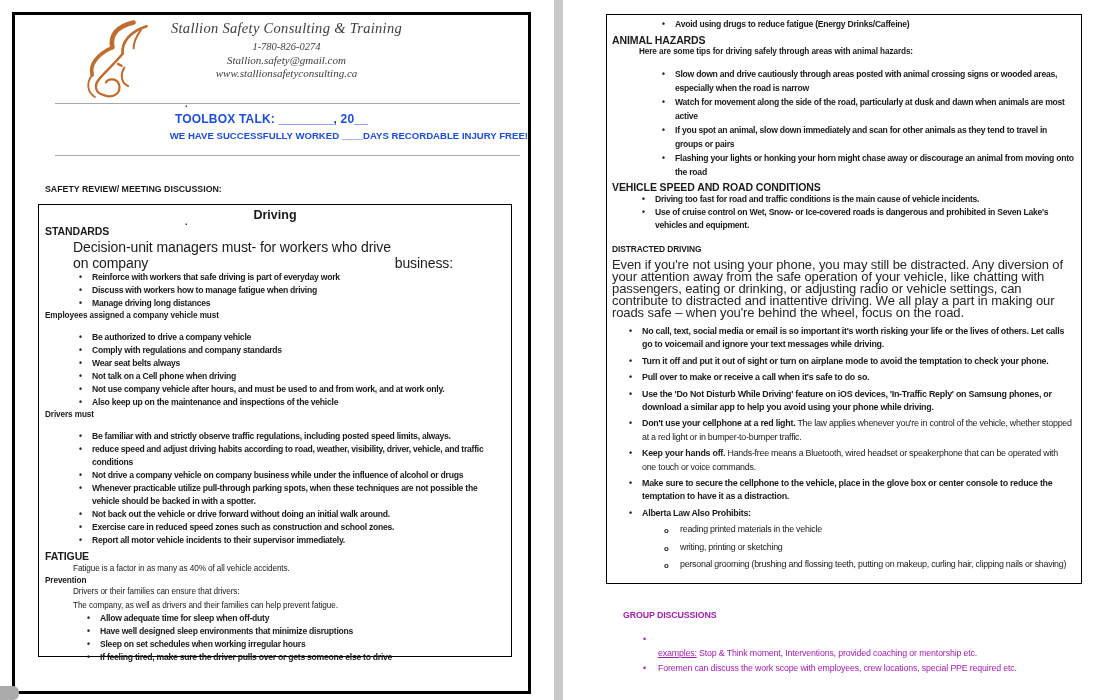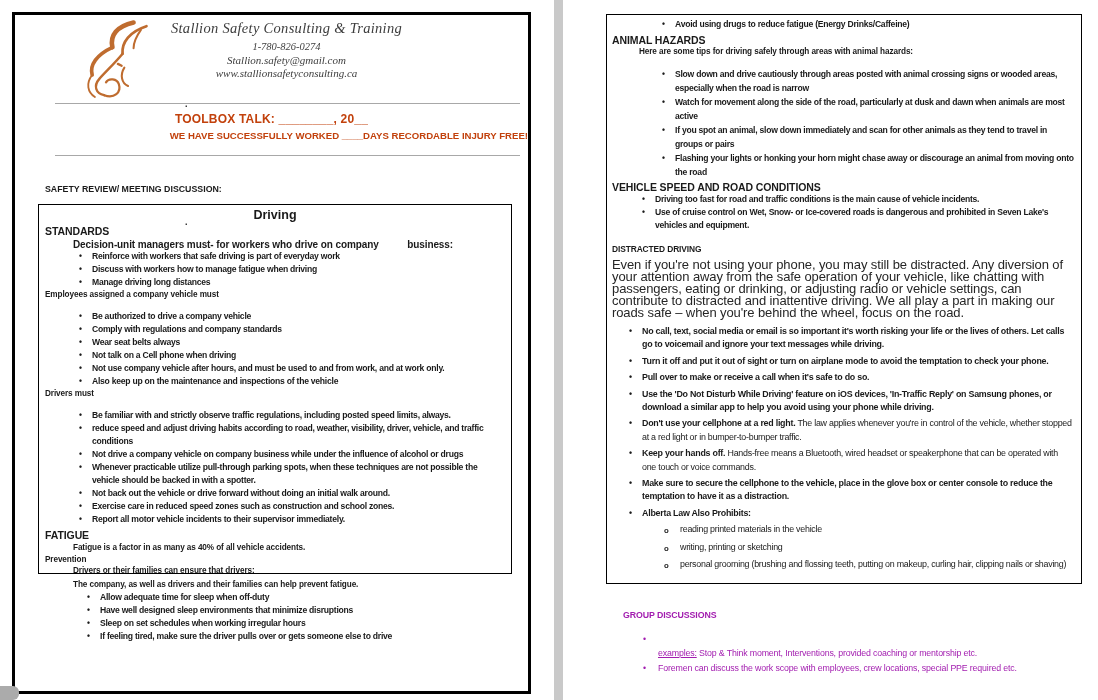--- a/index.html
+++ b/index.html
@@ -15,36 +15,36 @@
   .hdr{position:relative;height:80px;}
   .logo{position:absolute;left:46px;top:2px;width:112px;height:92px;}
   .hdr-text{position:absolute;left:120px;right:90px;top:5px;text-align:center;
             font-family:Liberation Serif, serif;font-style:italic;color:#3d3d3d;}
   .co{font-size:14.5px;margin-bottom:4px;letter-spacing:.3px;}
   .ph{font-size:10.5px;margin-bottom:2px;}
   .em,.wb{font-size:11px;margin-bottom:1px;}
   .rule{height:1px;background:#a8a8a8;margin-left:40px;margin-right:8px;}
   .r1{margin-top:8px;}
   .r2{margin-top:14px;}
-  .toolbox{text-align:center;margin-top:8px;font-weight:bold;color:#c2410c;}
+  .toolbox{text-align:center;margin-top:8px;font-weight:bold;color:#1d4ed8;}
   .tb-title{font-size:12px;margin-bottom:4px;letter-spacing:.2px;}
   .tb-line{font-size:9.6px;margin-bottom:4px;text-align:right;}
   .sr{margin:28px 0 0 30px;font-size:8.8px;font-weight:bold;}
   .dot{position:absolute;font-size:9px;font-weight:bold;}
   .d1{left:170px;top:84px;}
   .d2{left:170px;top:202px;}
-  .box1{margin:10px 0 0 23px;width:474px;height:370px;border:1.5px solid #000;
+  .box1{margin:10px 0 0 23px;width:474px;height:453px;border:1.5px solid #000;
         box-sizing:border-box;padding:2px 6px;}
   .b1-title{text-align:center;font-size:12.5px;font-weight:bold;margin-top:1px;}
   .h1{font-size:10.5px;font-weight:bold;margin-top:3px;letter-spacing:-.1px;}
-  .intro{display:flex;font-size:10px;font-weight:bold;margin-top:2px;letter-spacing:-.1px;}
+  .intro{display:flex;font-size:14px;font-weight:normal;margin-top:2px;letter-spacing:-.1px;align-items:flex-end;}
   .intro .sp2{margin-left:auto;margin-right:52px;}
   .intro .sp1{margin-left:28px;}
   .sh{font-size:8.2px;font-weight:bold;margin-top:1px;letter-spacing:-.1px;}
-  .fact{font-size:8.2px;font-weight:bold;margin-left:28px;margin-top:1px;letter-spacing:-.1px;line-height:12.3px;}
+  .fact{font-size:8.2px;font-weight:normal;margin-left:28px;margin-top:1px;letter-spacing:-.1px;line-height:12.3px;}
 
   
   .li{display:flex;align-items:flex-start;}
   .mk{flex:none;width:13px;}
   .tx{flex:1;padding-right:2px;}
   .blist{font-size:8.6px;line-height:13px;letter-spacing:-.25px;}
   .blist .mk,.blist .tx{font-weight:bold;}
   .ml-mgr .li{margin-left:34px;}
   .ml-emp .li{margin-left:34px;}
   .ml-prev .li{margin-left:42px;}

